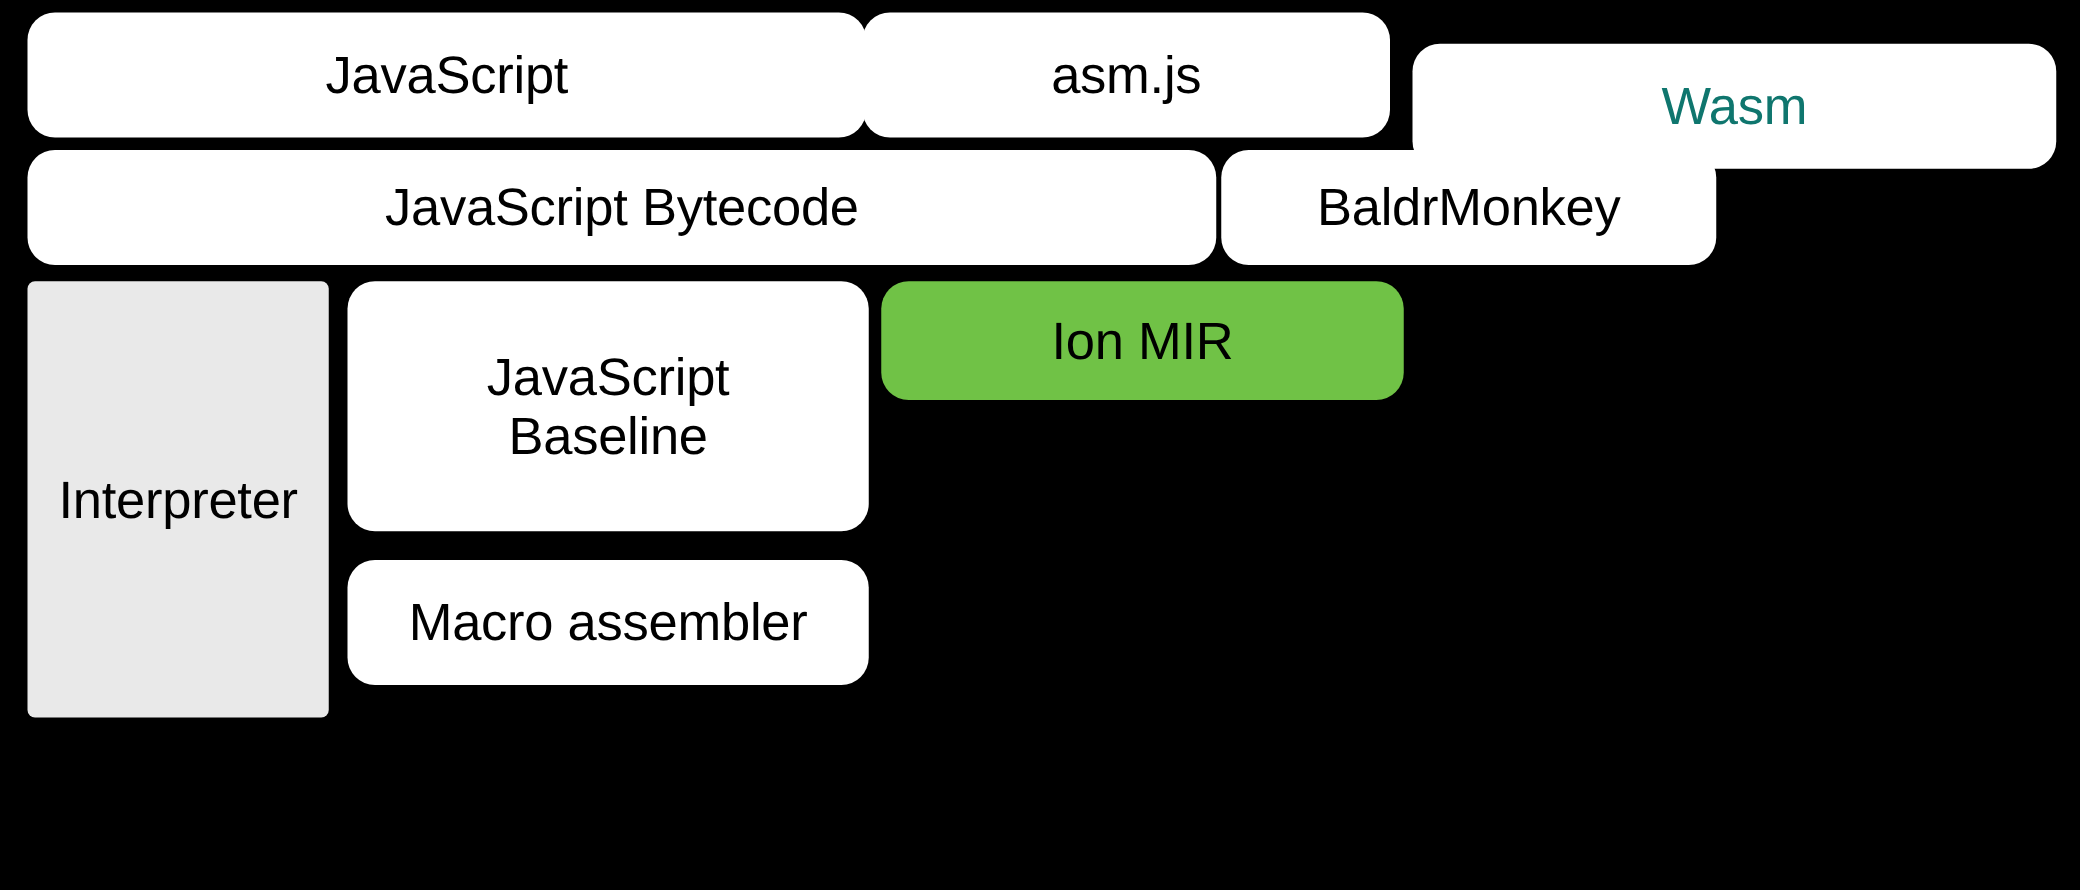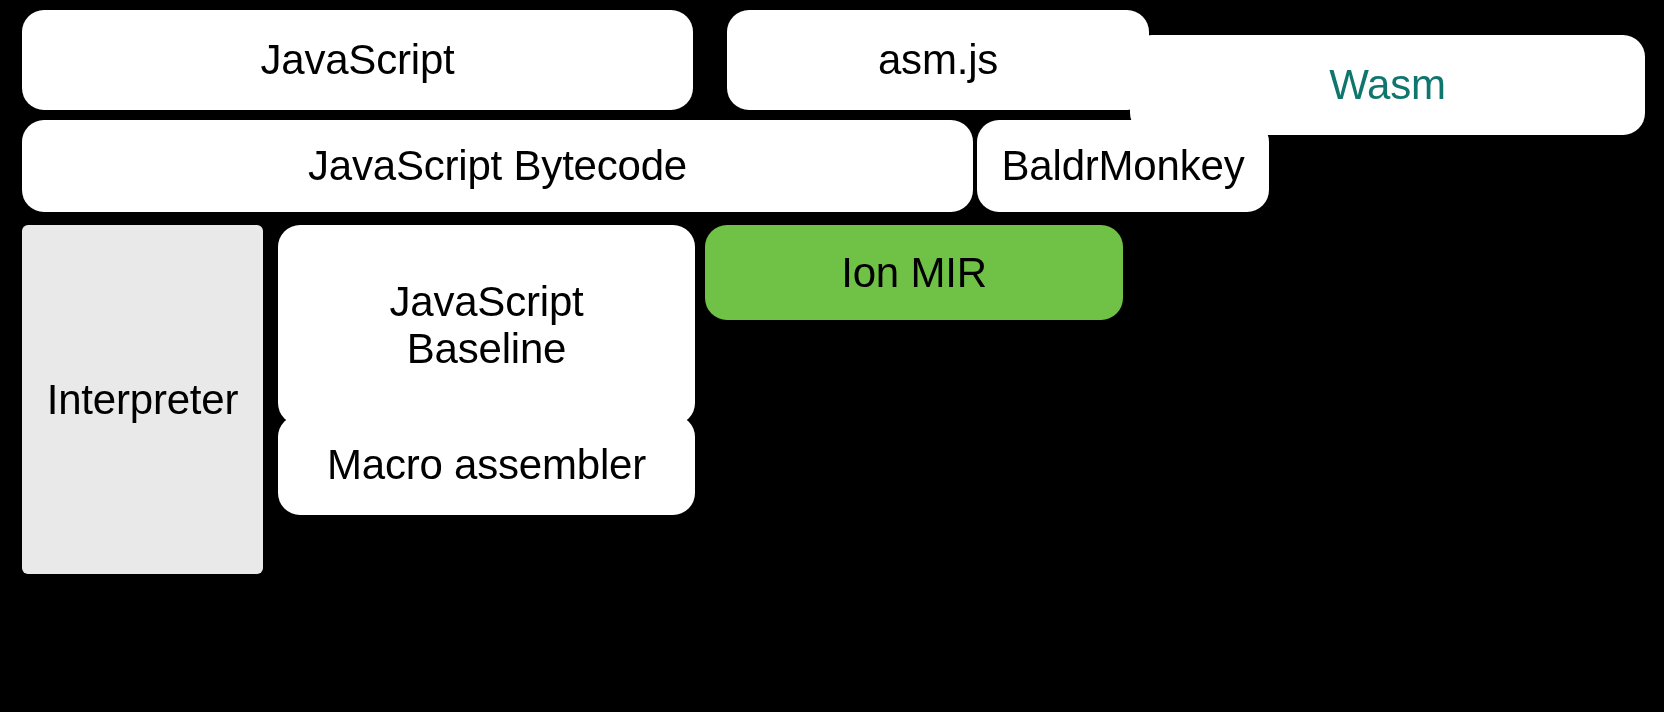--- a/index.html
+++ b/index.html
@@ -36,22 +36,22 @@
   .fill-white { background: #ffffff; }
   .fill-gray  { background: #e9e9e9; }
   .fill-green { background: #70c246; }
   .fill-pink  { background: #f4788c; }
 </style>
 </head>
 <body>
 
 <div id="stage" style="background: rgb(0, 0, 0);">
     <div class="node fill-white" style="left: 22px; top: 10px; width: 671px; height: 100px; border-radius: 22px; font-size: 42px; color: rgb(0, 0, 0);">JavaScript</div>
-    <div class="node fill-white" style="left: 727px; top: 10px; width: 422px; height: 100px; border-radius: 22px; font-size: 42px; color: rgb(0, 0, 0);">asm.js</div>
+    <div class="node fill-white" style="left: 690px; top: 10px; width: 422px; height: 100px; border-radius: 22px; font-size: 42px; color: rgb(0, 0, 0);">asm.js</div>
     <div class="node fill-white" style="left: 1130px; top: 10px; width: 515px; height: 100px; border-radius: 22px; font-size: 42px; color: #0f766e; margin-top: 25px;">Wasm</div>
     <div class="node fill-white" style="left: 22px; top: 120px; width: 951px; height: 92px; border-radius: 22px; font-size: 42px; color: rgb(0, 0, 0);">JavaScript Bytecode</div>
-    <div class="node fill-white" style="left: 977px; top: 120px; width: 292px; height: 92px; border-radius: 22px; font-size: 42px; color: rgb(0, 0, 0);">BaldrMonkey</div>
+    <div class="node fill-white" style="left: 977px; top: 120px; width: 396px; height: 92px; border-radius: 22px; font-size: 42px; color: rgb(0, 0, 0);">BaldrMonkey</div>
     <div class="node fill-gray" style="left: 22px; top: 225px; width: 241px; height: 349px; border-radius: 6px; font-size: 42px; color: rgb(0, 0, 0);">Interpreter</div>
     <div class="node fill-white" style="left: 278px; top: 225px; width: 417px; height: 200px; border-radius: 22px; font-size: 42px; color: rgb(0, 0, 0);">JavaScript
 Baseline</div>
-    <div class="node fill-white" style="left: 278px; top: 415px; width: 417px; height: 100px; border-radius: 22px; font-size: 42px; color: rgb(0, 0, 0);">Macro assembler</div>
+    <div class="node fill-white" style="left: 278px; top: 448px; width: 417px; height: 100px; border-radius: 22px; font-size: 42px; color: rgb(0, 0, 0);">Macro assembler</div>
     <div class="node fill-green" style="left: 705px; top: 225px; width: 418px; height: 95px; border-radius: 22px; font-size: 42px; color: rgb(0, 0, 0);">Ion MIR</div>
   </div>
 
 </body></html>

